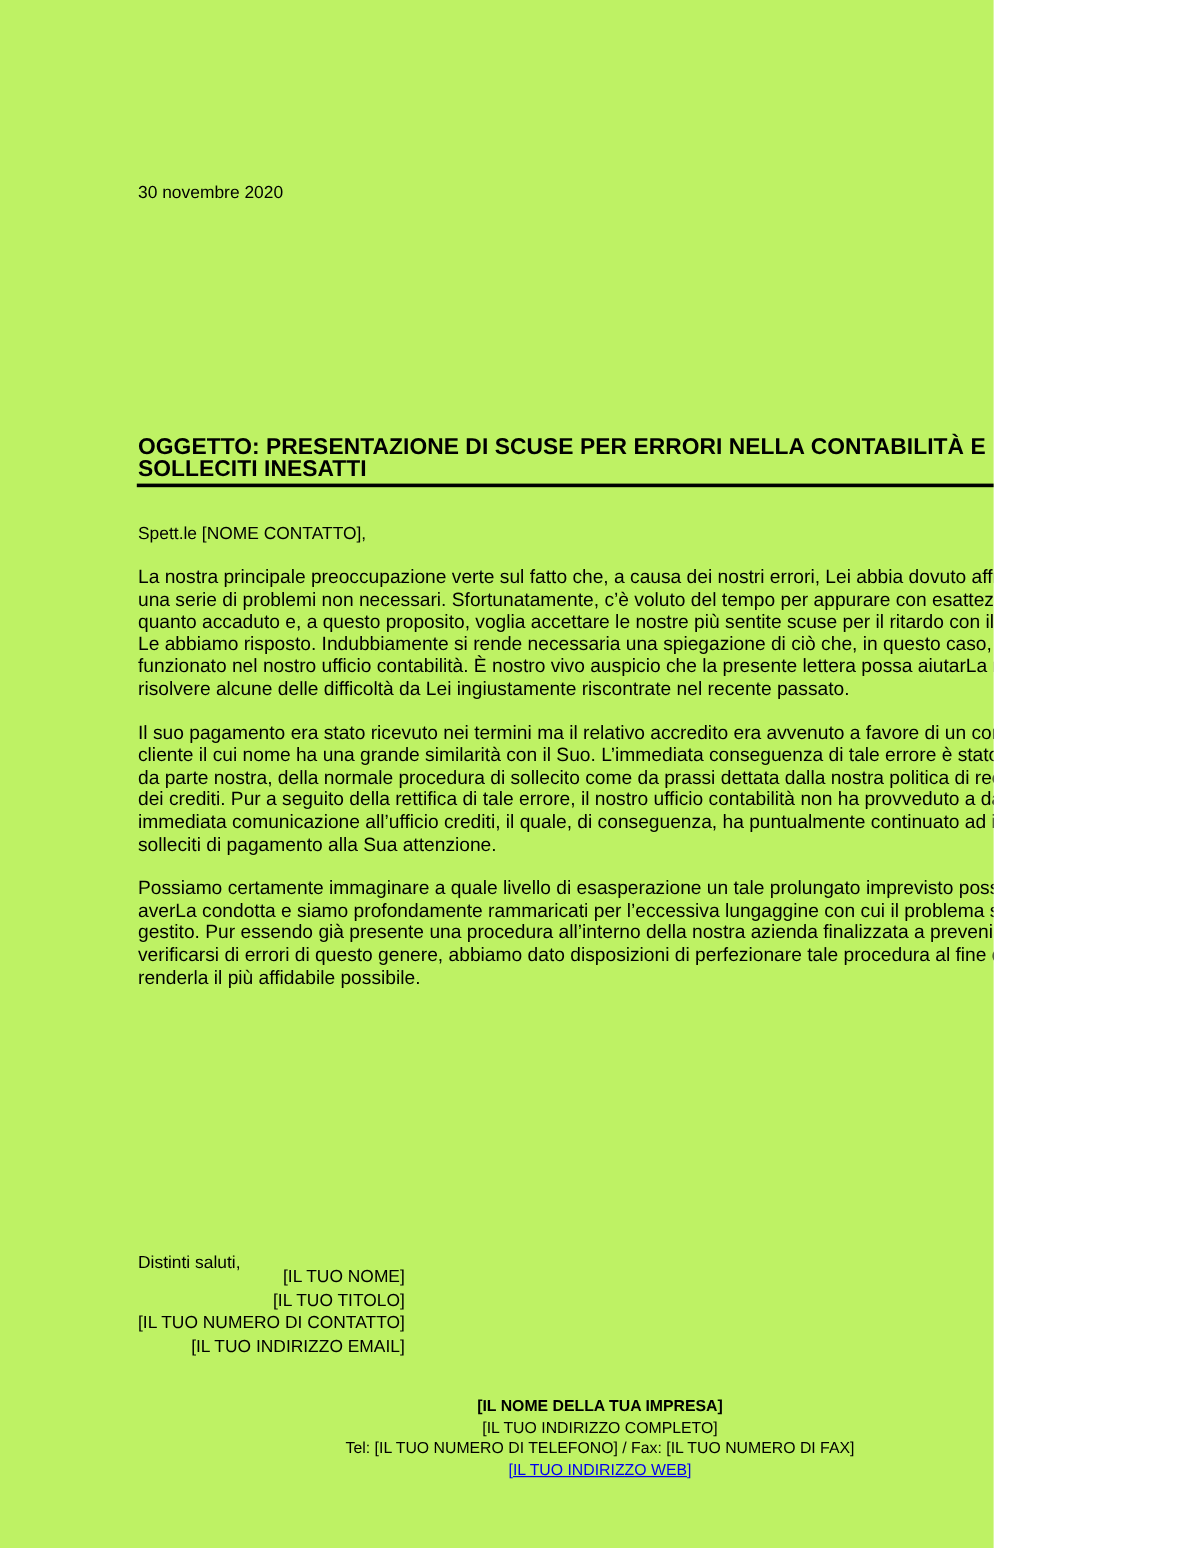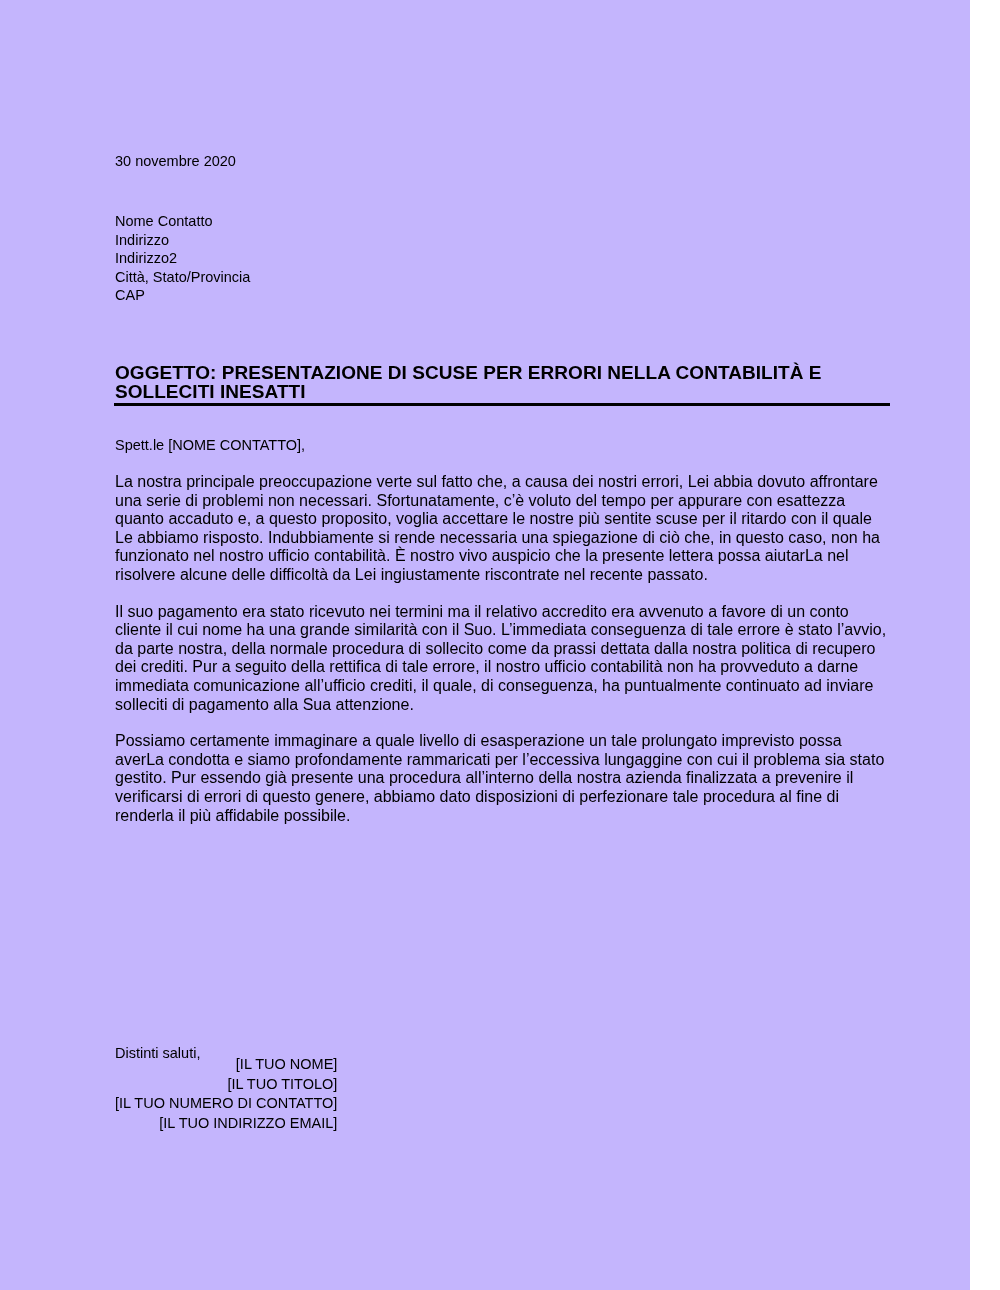--- a/index.html
+++ b/index.html
@@ -13,23 +13,23 @@
     position: relative;
     font-family: "Liberation Sans", sans-serif;
     color: #000000;
     -webkit-font-smoothing: antialiased;
   }
 
   .page {
     position: absolute;
     left: 0;
     top: 0;
-    width: 970px;
+    width: 828px;
     height: 1290px;
-    background: #c4b5fd;
+    background: #bef264;
     overflow: hidden;
   }
 
   
   .date-line {
     position: absolute;
     left: 115px;
     top: 152px;
     font-size: 14.5px;
     line-height: 18px;
@@ -135,27 +135,20 @@
     cursor: pointer;
   }
 </style>
 </head>
 <body>
 
 <div class="page">
 
   <div class="date-line">30 novembre 2020</div>
 
-  <div class="address-block">
-    <div>Nome Contatto</div>
-    <div>Indirizzo</div>
-    <div>Indirizzo2</div>
-    <div>Città, Stato/Provincia</div>
-    <div>CAP</div>
-  </div>
 
   <div class="subject">OGGETTO: PRESENTAZIONE DI SCUSE PER ERRORI NELLA CONTABILITÀ E SOLLECITI INESATTI</div>
   <div class="subject-rule"></div>
 
   <div class="salutation">Spett.le [NOME CONTATTO],</div>
 
   <div class="body-text">
     <p>La nostra principale preoccupazione verte sul fatto che, a causa dei nostri errori, Lei abbia dovuto affrontare una serie di problemi non necessari. Sfortunatamente, c’è voluto del tempo per appurare con esattezza quanto accaduto e, a questo proposito, voglia accettare le nostre più sentite scuse per il ritardo con il quale Le abbiamo risposto. Indubbiamente si rende necessaria una spiegazione di ciò che, in questo caso, non ha funzionato nel nostro ufficio contabilità. È nostro vivo auspicio che la presente lettera possa aiutarLa nel risolvere alcune delle difficoltà da Lei ingiustamente riscontrate nel recente passato.</p>
     <p>Il suo pagamento era stato ricevuto nei termini ma il relativo accredito era avvenuto a favore di un conto cliente il cui nome ha una grande similarità con il Suo. L’immediata conseguenza di tale errore è stato l’avvio, da parte nostra, della normale procedura di sollecito come da prassi dettata dalla nostra politica di recupero dei crediti. Pur a seguito della rettifica di tale errore, il nostro ufficio contabilità non ha provveduto a darne immediata comunicazione all’ufficio crediti, il quale, di conseguenza, ha puntualmente continuato ad inviare solleciti di pagamento alla Sua attenzione.</p>
     <p>Possiamo certamente immaginare a quale livello di esasperazione un tale prolungato imprevisto possa averLa condotta e siamo profondamente rammaricati per l’eccessiva lungaggine con cui il problema sia stato gestito. Pur essendo già presente una procedura all’interno della nostra azienda finalizzata a prevenire il verificarsi di errori di questo genere, abbiamo dato disposizioni di perfezionare tale procedura al fine di renderla il più affidabile possibile.</p>
@@ -163,14 +156,20 @@
 
   <div class="closing">Distinti saluti,</div>
 
   <div class="signature-block">
     <div>[IL TUO NOME]</div>
     <div>[IL TUO TITOLO]</div>
     <div>[IL TUO NUMERO DI CONTATTO]</div>
     <div>[IL TUO INDIRIZZO EMAIL]</div>
   </div>
 
+  <div class="footer">
+    <div class="company">[IL NOME DELLA TUA IMPRESA]</div>
+    <div>[IL TUO INDIRIZZO COMPLETO]</div>
+    <div>Tel: [IL TUO NUMERO DI TELEFONO] / Fax: [IL TUO NUMERO DI FAX]</div>
+    <div><span class="weblink">[IL TUO INDIRIZZO WEB]</span></div>
+  </div>
 
 </div>
 
 </body></html>

